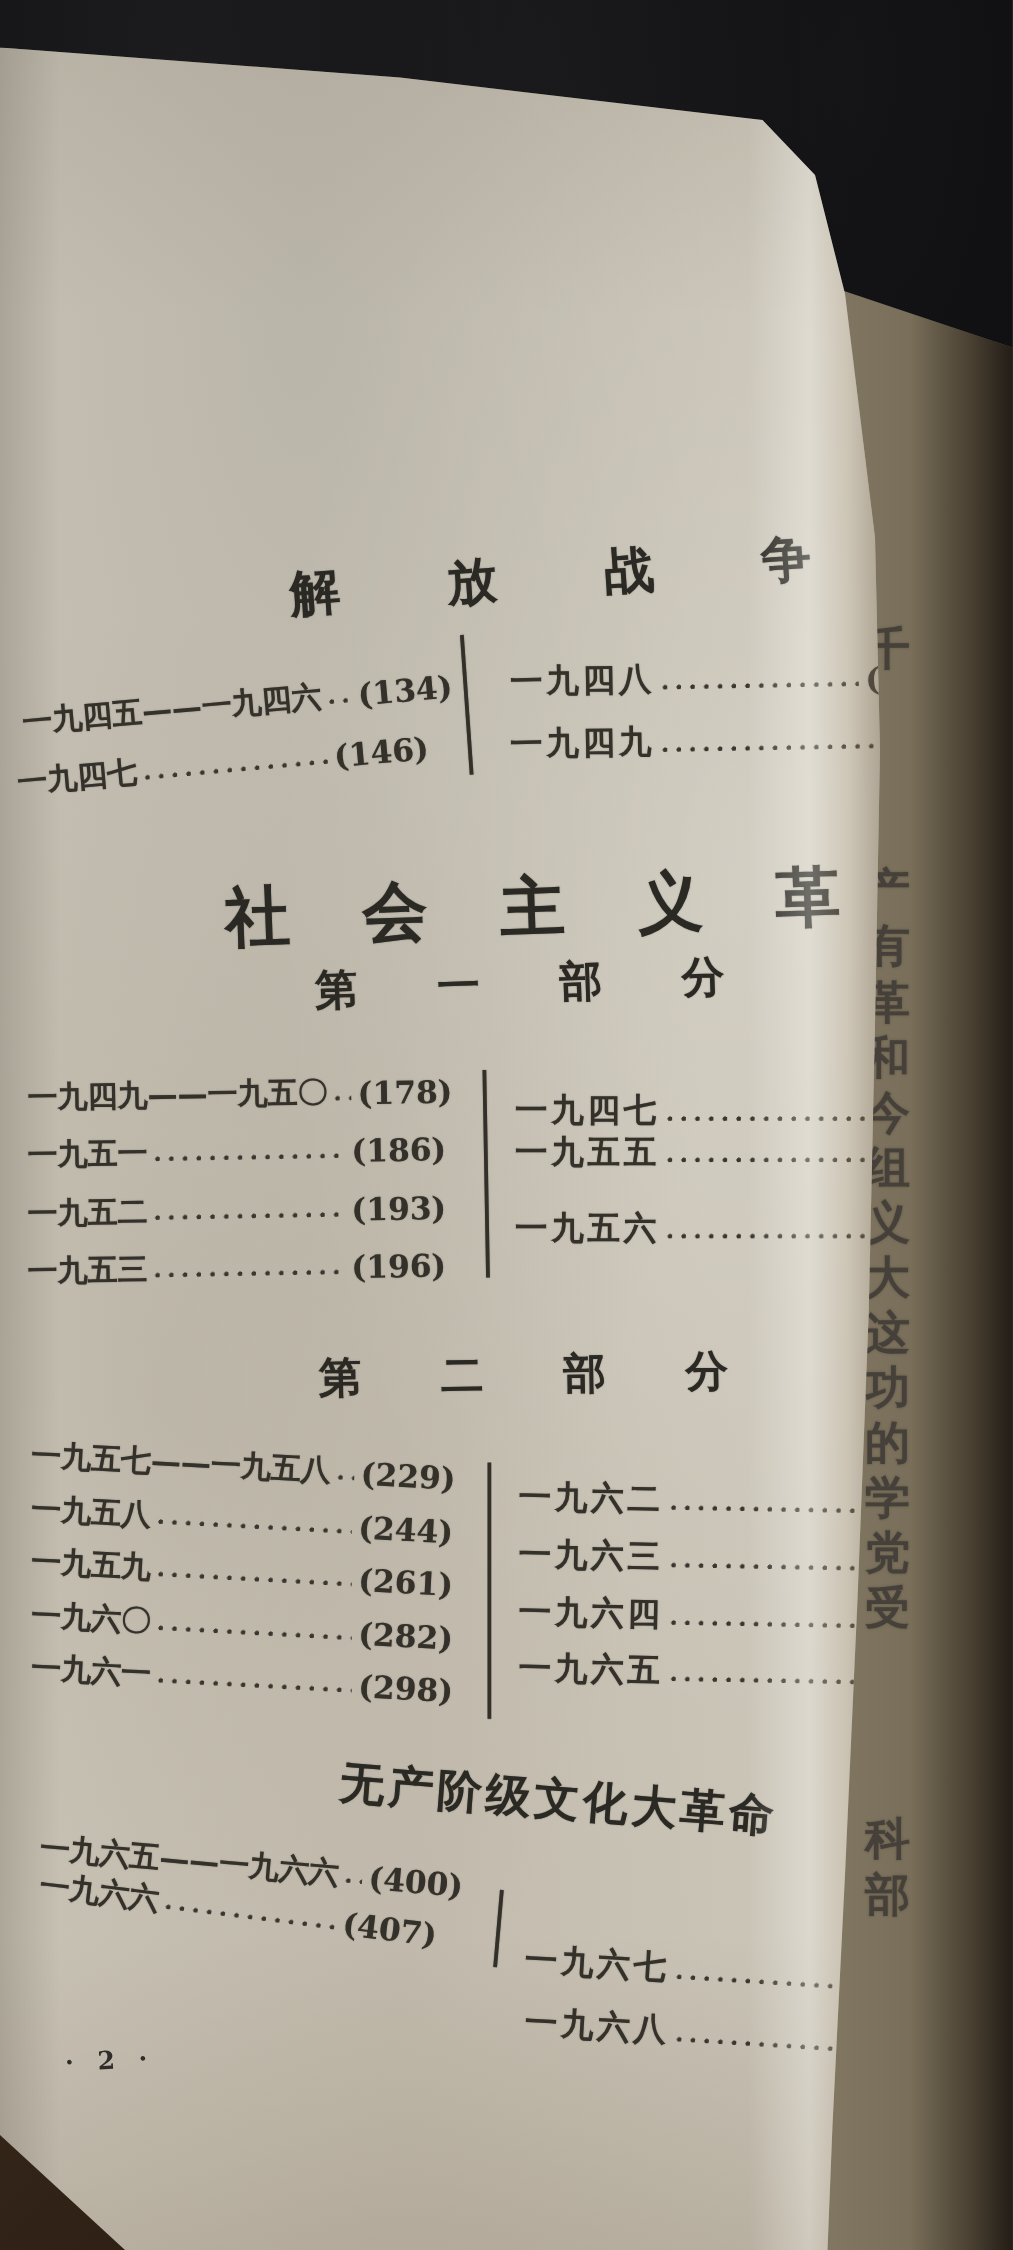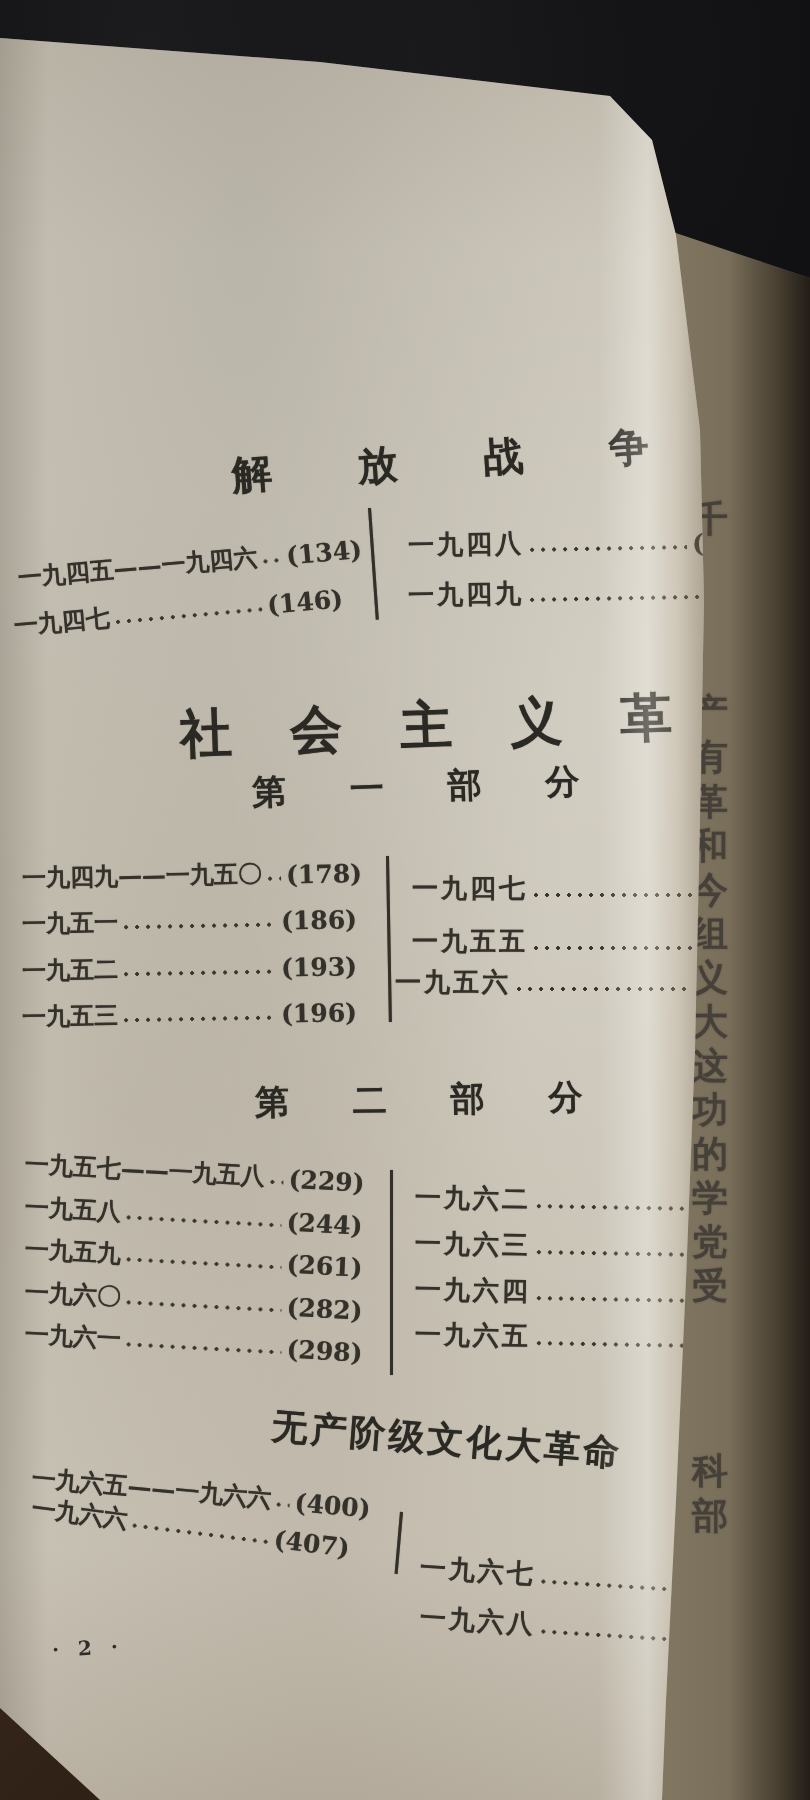--- a/index.html
+++ b/index.html
@@ -164,26 +164,26 @@
       <span class="pg">(196)</span>
     </div>
 
     <div class="divider" style="left:386px; top:856px; height:166px; transform:rotate(-1deg);"></div>
 
     <div class="t-row" style="left:412px; top:871px; width:300px;">
       <span class="lbl lbl-r">一九四七</span>
       <span class="leader"></span>
       <span class="pg"></span>
     </div>
-    <div class="t-row" style="left:412px; top:924px; width:300px;">
+    <div class="t-row" style="left:412px; top:904px; width:300px;">
       <span class="lbl lbl-r">一九五五</span>
       <span class="leader"></span>
       <span class="pg"></span>
     </div>
-    <div class="t-row" style="left:395px; top:965px; width:300px;">
+    <div class="t-row" style="left:412px; top:965px; width:300px;">
       <span class="lbl lbl-r">一九五六</span>
       <span class="leader"></span>
       <span class="pg"></span>
     </div>
 
     <div class="h1" style="left:255px; top:1080px; font-size:34px; letter-spacing:26px; transform:rotate(-1deg);">第 二 部 分</div>
 
     <div class="t-row" style="left:25px; top:1148px; width:340px; transform:rotate(3deg);">
       <span class="lbl">一九五七——一九五八</span>
       <span class="leader"></span>

